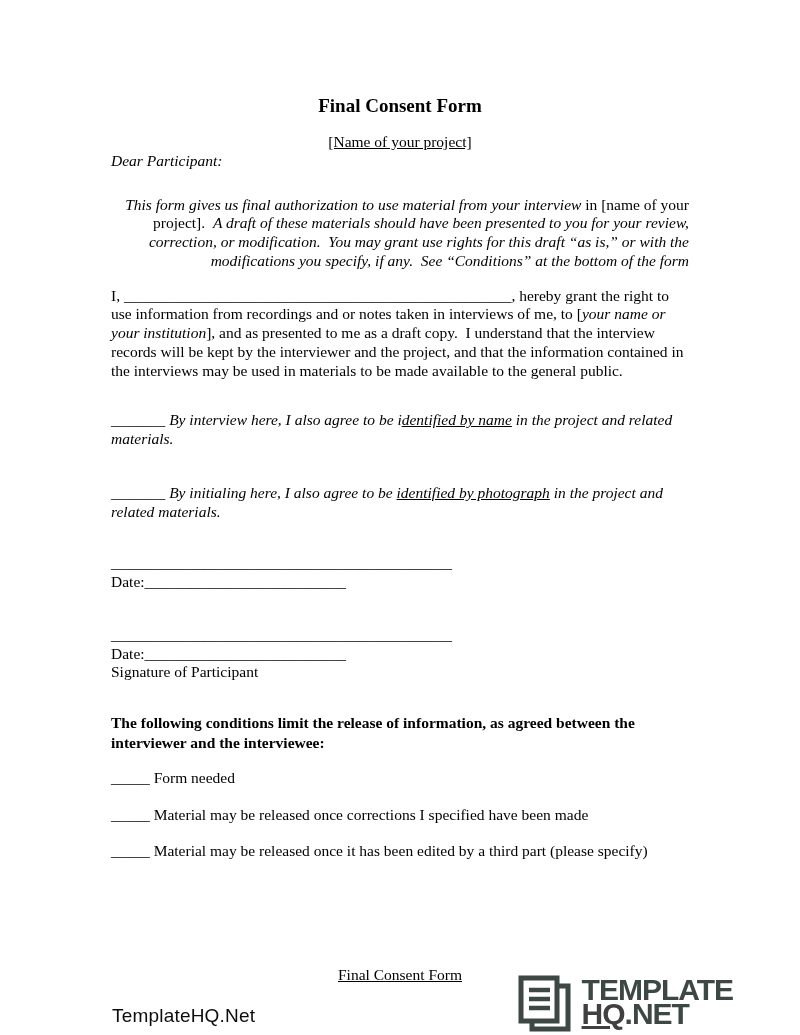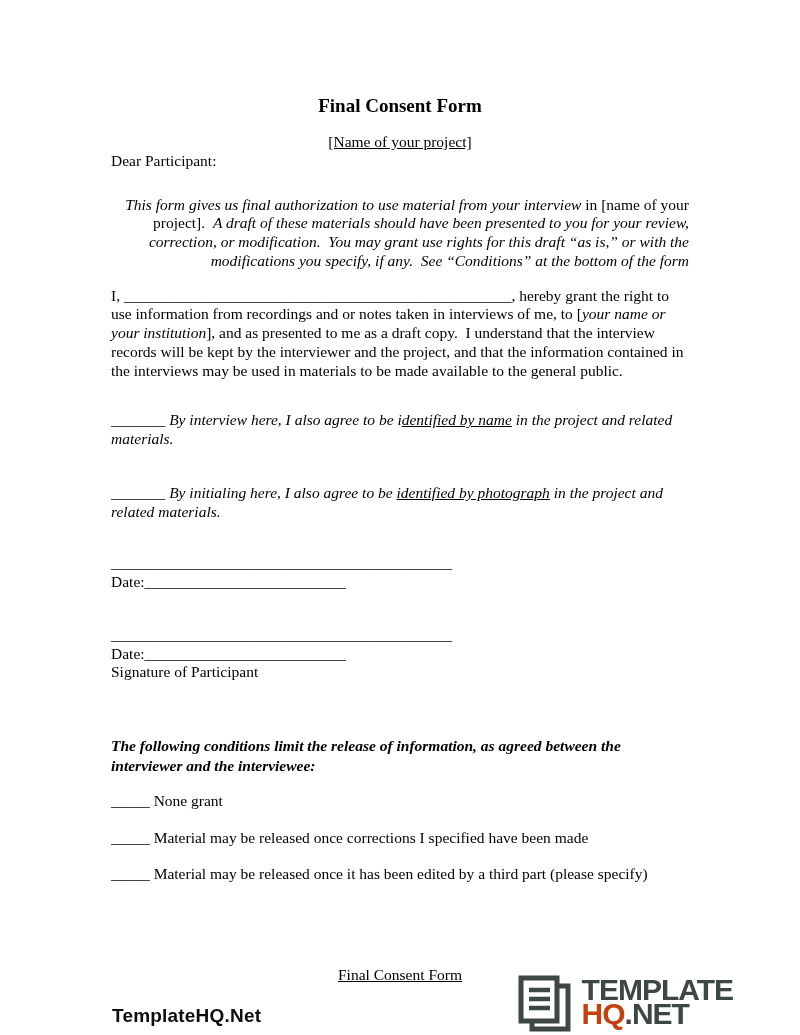--- a/index.html
+++ b/index.html
@@ -8,49 +8,49 @@
     width:766px; height:1035px; position:relative; background:#ffffff;
     font-family:"Liberation Serif", serif; font-size:15.5px; color:#000;
     overflow:hidden; margin:0 auto;
   }
   .content { padding:95px 94px 0 94px; }
   .para { white-space:pre-wrap; line-height:1.21; }
   .italic { font-style:italic; }
   .und { text-decoration:underline; }
   .title { font-size:19px; font-weight:bold; text-align:center; margin-bottom:16px; line-height:1.15; }
   .project-line { text-align:center; line-height:1.22;text-decoration:underline; }
-  .salutation { line-height:1.22; }
+  .salutation { font-style:italic; line-height:1.22; }
   .intro { margin-top:25px;text-align:right; }
   .grant { margin-top:16px; }
   .initial-1 { margin-top:31px; }
   .initial-2 { margin-top:35px; }
   .sig-block-1 { margin-top:33px; }
   .sig-block-2 { margin-top:34px; }
   .sig-row, .sig-caption { white-space:pre-wrap; line-height:1.21; }
-  .cond-heading { margin-top:54px; font-weight:bold; line-height:1.25; white-space:pre-wrap;font-style:italic; }
+  .cond-heading { margin-top:31px; font-weight:bold; line-height:1.25; white-space:pre-wrap; }
   .option-1 { margin-top:17px; }
   .option-2, .option-3 { margin-top:18px; }
   
   .footer-doc-label {
     position:absolute; left:0; right:0; top:966px; text-align:center;
     text-decoration:underline; font-size:15.5px;
   }
   .site-name {
     position:absolute; left:95px; top:1005px;
-    font-family:"Liberation Sans", sans-serif; font-weight:bold;
+    font-family:"Liberation Sans", sans-serif; font-weight:normal;
     font-size:19px; color:#0d0d0d; letter-spacing:0.2px;
   }
   .logo { position:absolute; right:50px; top:975px; display:flex; align-items:flex-start; }
   .logo-icon { width:60px; height:58px; margin-right:5px; }
   .logo-text {
     font-family:"Liberation Sans", sans-serif; font-weight:bold;
     color:#3d4743; font-size:30px; line-height:24px; letter-spacing:-1px;
     padding-top:3px;
   }
-  .logo-red { color:#c2410c; }
+  .logo-red { color:#404040;text-decoration:underline; }
 </style>
 </head>
 <body>
 
 <div class="page">
   <div class="content">
 
     <div class="title">Final Consent Form</div>
 
     <div class="project-line">[Name of your project]</div>
@@ -69,21 +69,21 @@
       <div class="sig-row"><span>____________________________________________</span><span> Date:</span><span>__________________________</span></div>
     </div>
 
     <div class="sig-block-2">
       <div class="sig-row"><span>____________________________________________</span><span> Date:</span><span>__________________________</span></div>
       <div class="sig-caption">Signature of Participant</div>
     </div>
 
     <div class="cond-heading">The following conditions limit the release of information, as agreed between the interviewer and the interviewee:</div>
 
-    <p class="para option-1"><span>_____</span><span> None grant</span></p>
+    <p class="para option-1"><span>_____</span><span> Form needed</span></p>
 
     <p class="para option-2"><span>_____</span><span> Material may be released once corrections I specified have been made</span></p>
 
     <p class="para option-3"><span>_____</span><span> Material may be released once it has been edited by a third part (please specify)</span></p>
 
   </div>
 
   <div class="footer-doc-label">Final Consent Form</div>
 
   <div class="site-name">TemplateHQ.Net</div>

